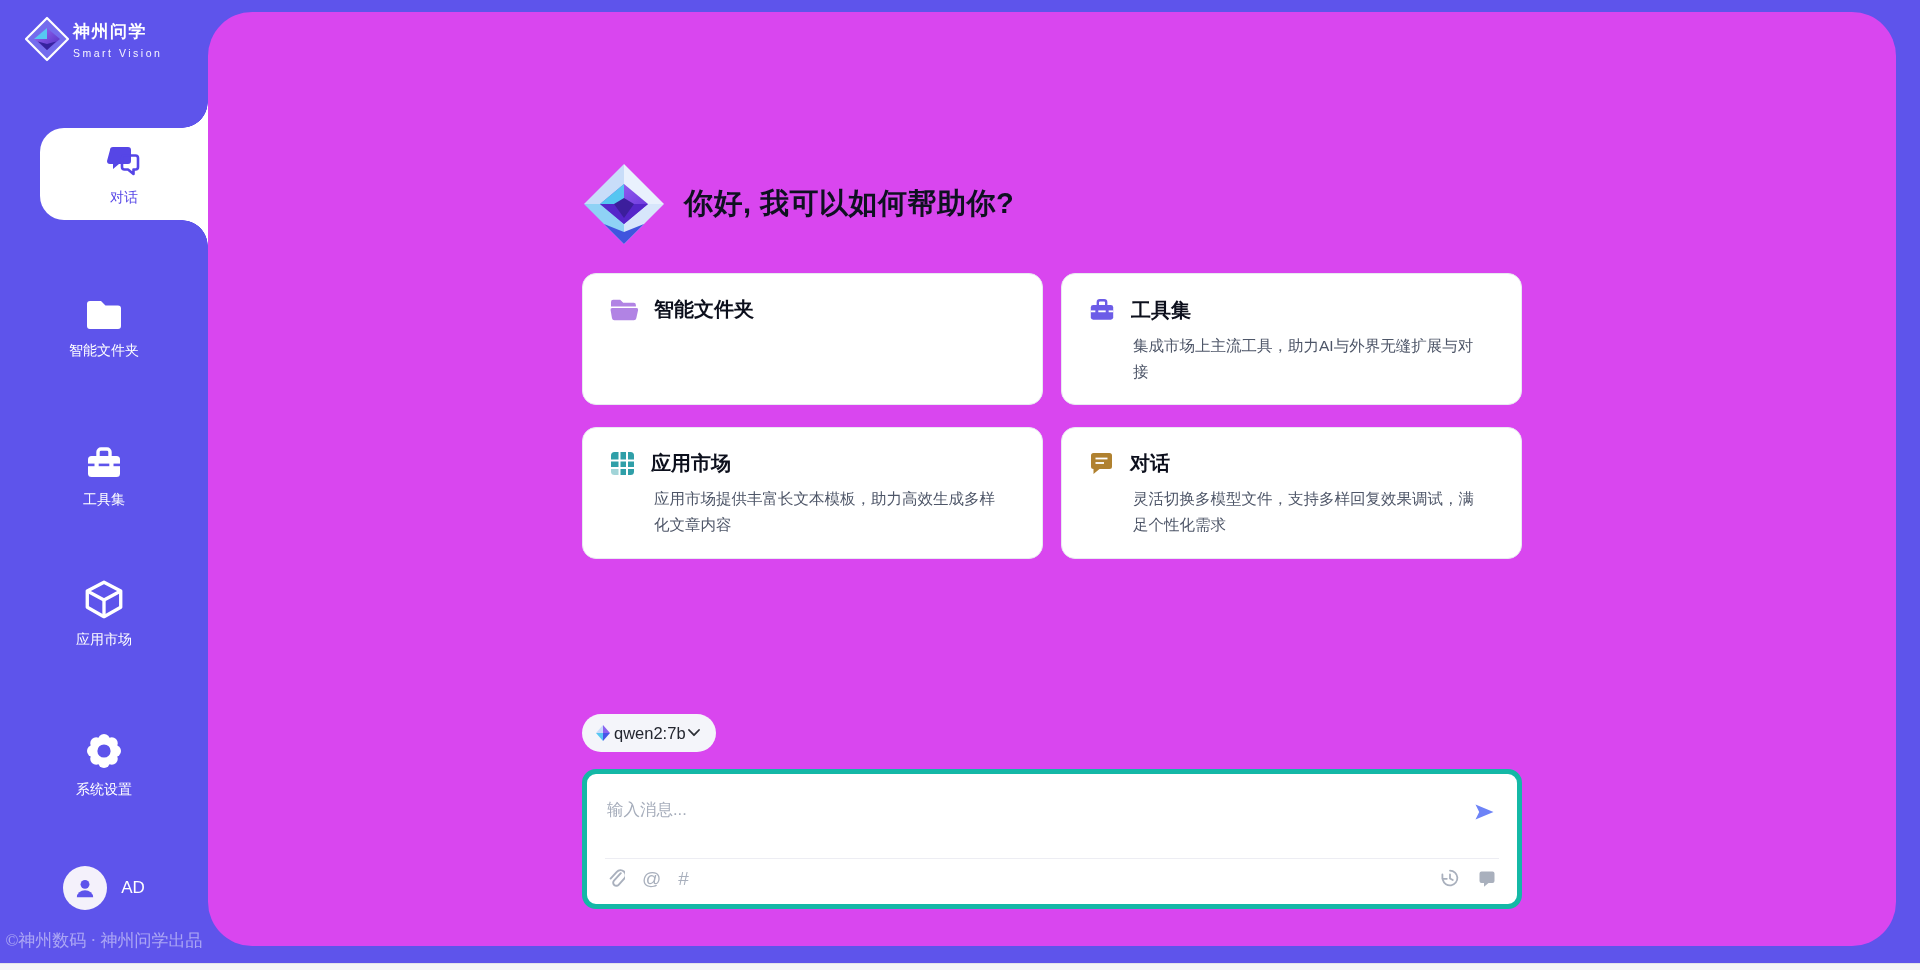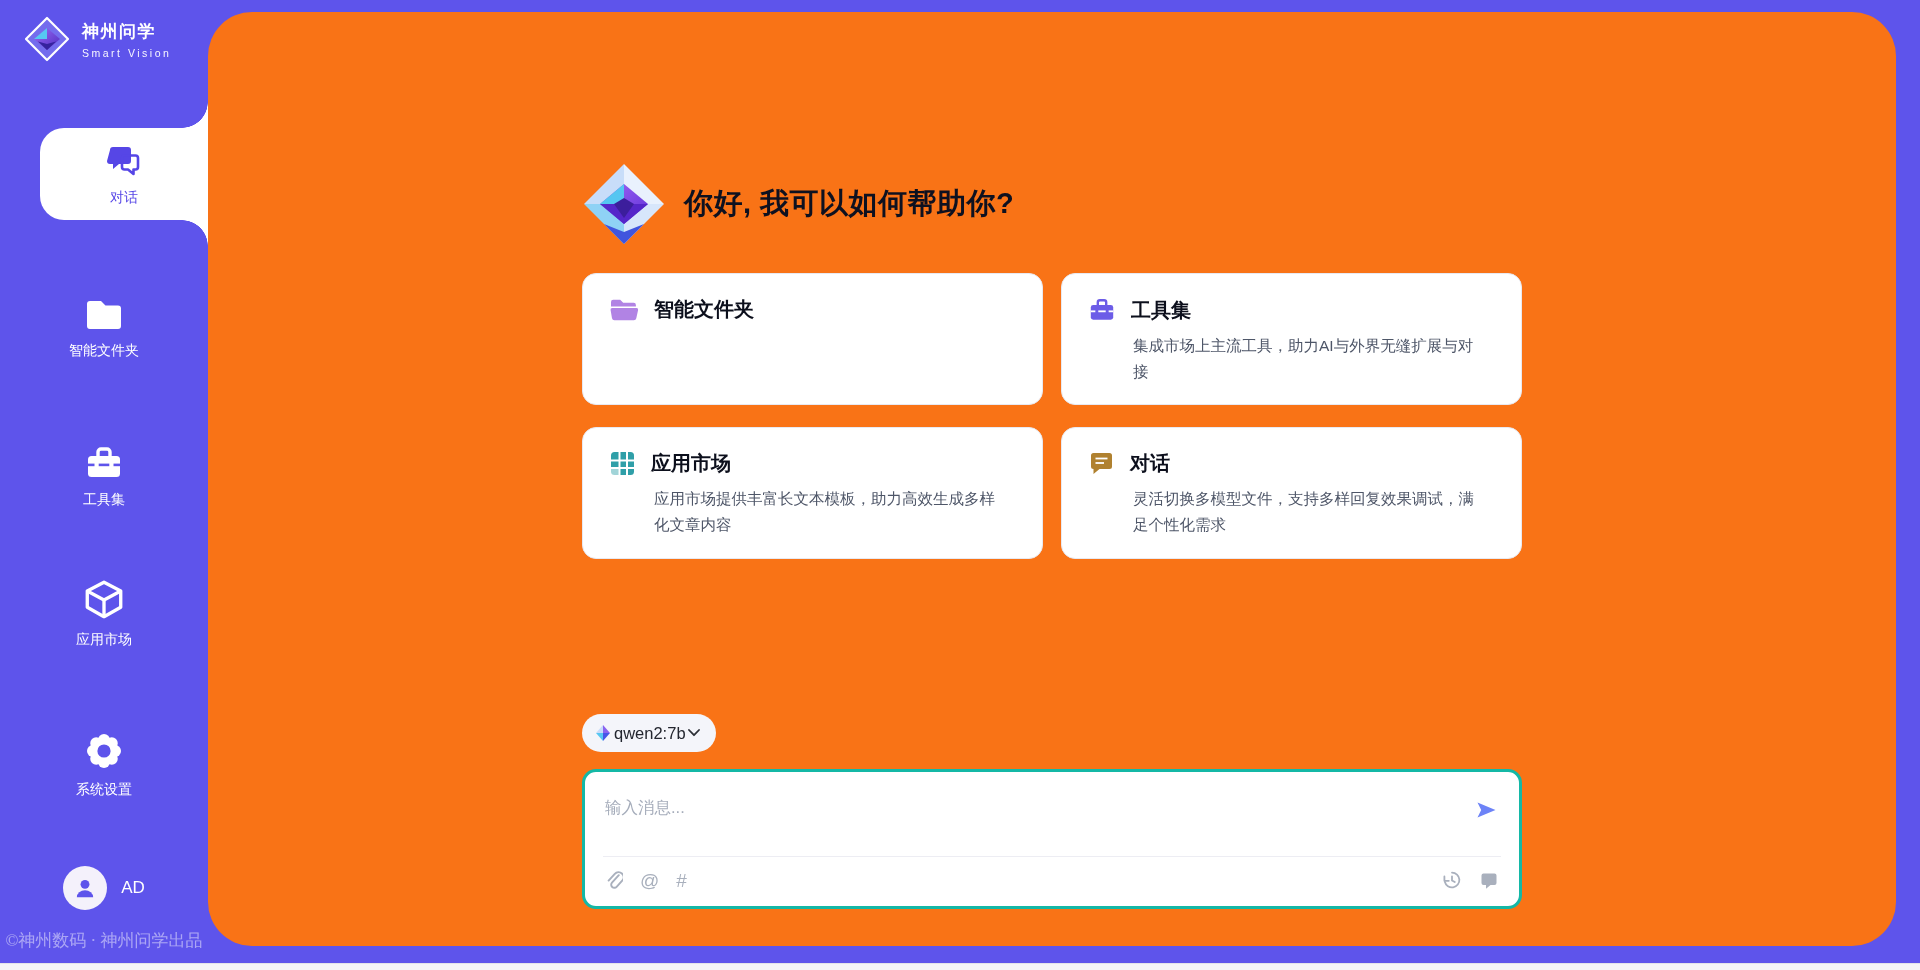--- a/index.html
+++ b/index.html
@@ -6,21 +6,21 @@
   html,body { width:1920px; height:970px; overflow:hidden; }
   body {
     font-family: "Liberation Sans", "DejaVu Sans", sans-serif;
     background:#5E54EB;
     position:relative;
   }
   .stage { position:absolute; inset:0; }
 
   
   .sidebar { position:absolute; left:0; top:0; width:208px; height:100%; color:#fff; }
-  .brand { position:absolute; left:24px; top:16px; display:flex; align-items:center; gap:12px;justify-content:center; }
+  .brand { position:absolute; left:24px; top:16px; display:flex; align-items:center; gap:3px;justify-content:center; }
   .brand-name { font-size:17px; font-weight:700; letter-spacing:1.5px; }
   .brand-sub { font-size:10.5px; letter-spacing:2.5px; margin-top:4px; opacity:.95; }
 
   .nav-tab-active {
     position:absolute; left:40px; right:0; top:128px; height:92px;
     background:#fff; border-radius:24px 0 0 24px;
     display:flex; flex-direction:column; align-items:center; justify-content:center; gap:7px;
     cursor:pointer;
   }
   .nav-tab-active::before {
@@ -41,21 +41,21 @@
   .ni-folder { top:296px; } .ni-tools { top:443px; } .ni-market { top:579px; } .ni-settings { top:729px; }
 
   .user-row { position:absolute; left:0; top:866px; width:208px; display:flex; align-items:center; justify-content:center; gap:14px; cursor:pointer; }
   .avatar { width:44px; height:44px; border-radius:50%; background:#F4F1FB; display:flex; align-items:center; justify-content:center; }
   .user-name { font-size:17px; font-weight:500; }
   .copyright { position:absolute; left:0; top:929px; width:208px; text-align:center; font-size:17px; color:rgba(255,255,255,.48);font-family:Liberation Serif, serif; }
 
   
   .panel {
     position:absolute; left:208px; top:12px; right:24px; bottom:24px;
-    background:#f97316; border-radius:44px;
+    background:#d946ef; border-radius:44px;
   }
   .greeting { position:absolute; left:374px; top:150px; display:flex; align-items:center; gap:18px; }
   .greeting h1 { font-size:29px; font-weight:700; color:#0e1120; letter-spacing:.5px; }
 
   .cards { position:absolute; left:374px; top:261px; width:940px; display:grid; grid-template-columns:461px 461px; grid-gap:22px 18px; }
   .card {
     width:461px; height:132px; border:1px solid #E8E9F1; border-radius:14px;
     padding:22px 26px; background:#fff; cursor:pointer;
   }
   .card-head { display:flex; align-items:center; gap:15px; }
@@ -65,21 +65,21 @@
 
   .model-pill {
     position:absolute; left:374px; top:702px; height:38px;
     display:inline-flex; align-items:center; gap:2px; padding:0 16px 0 12px;
     background:#F4F5FA; border-radius:19px; cursor:pointer;
   }
   .model-name { font-size:16.5px; color:#23262f; }
 
   .composer {
     position:absolute; left:374px; top:757px; width:940px; height:140px;
-    border:3px solid #14b8a6; border-radius:14px; background:#fff;
+    border:5px solid #14b8a6; border-radius:14px; background:#fff;
   }
   .msg-input {
     position:absolute; left:20px; top:20px; width:820px; height:30px;
     border:none; outline:none; font-size:16.5px; color:#30333d;
     font-family:"Liberation Sans","DejaVu Sans",sans-serif;
   }
   .msg-input::placeholder { color:#A6ADBB; }
   .send-btn { position:absolute; right:20px; top:26px; width:26px; height:26px; border:none; background:transparent; cursor:pointer; }
   .composer-divider { position:absolute; left:18px; right:18px; top:84px; height:1px; background:#EDEDF3; }
   .composer-toolbar { position:absolute; left:20px; right:20px; bottom:15px; display:flex; justify-content:space-between; align-items:center; }

